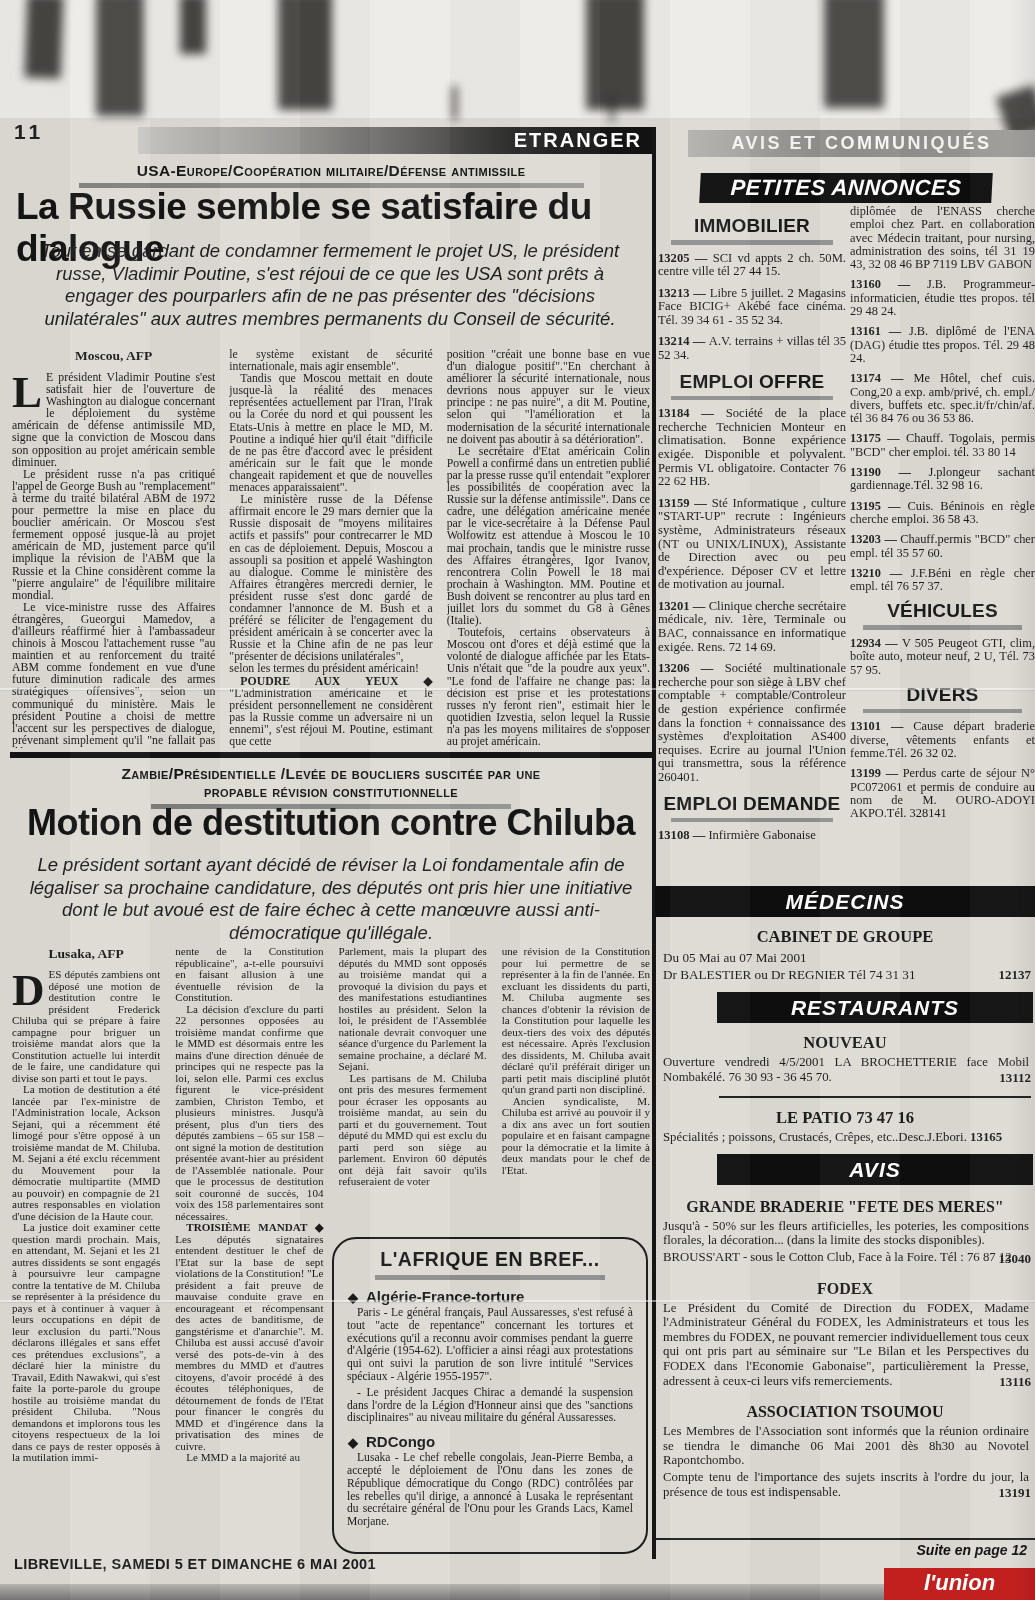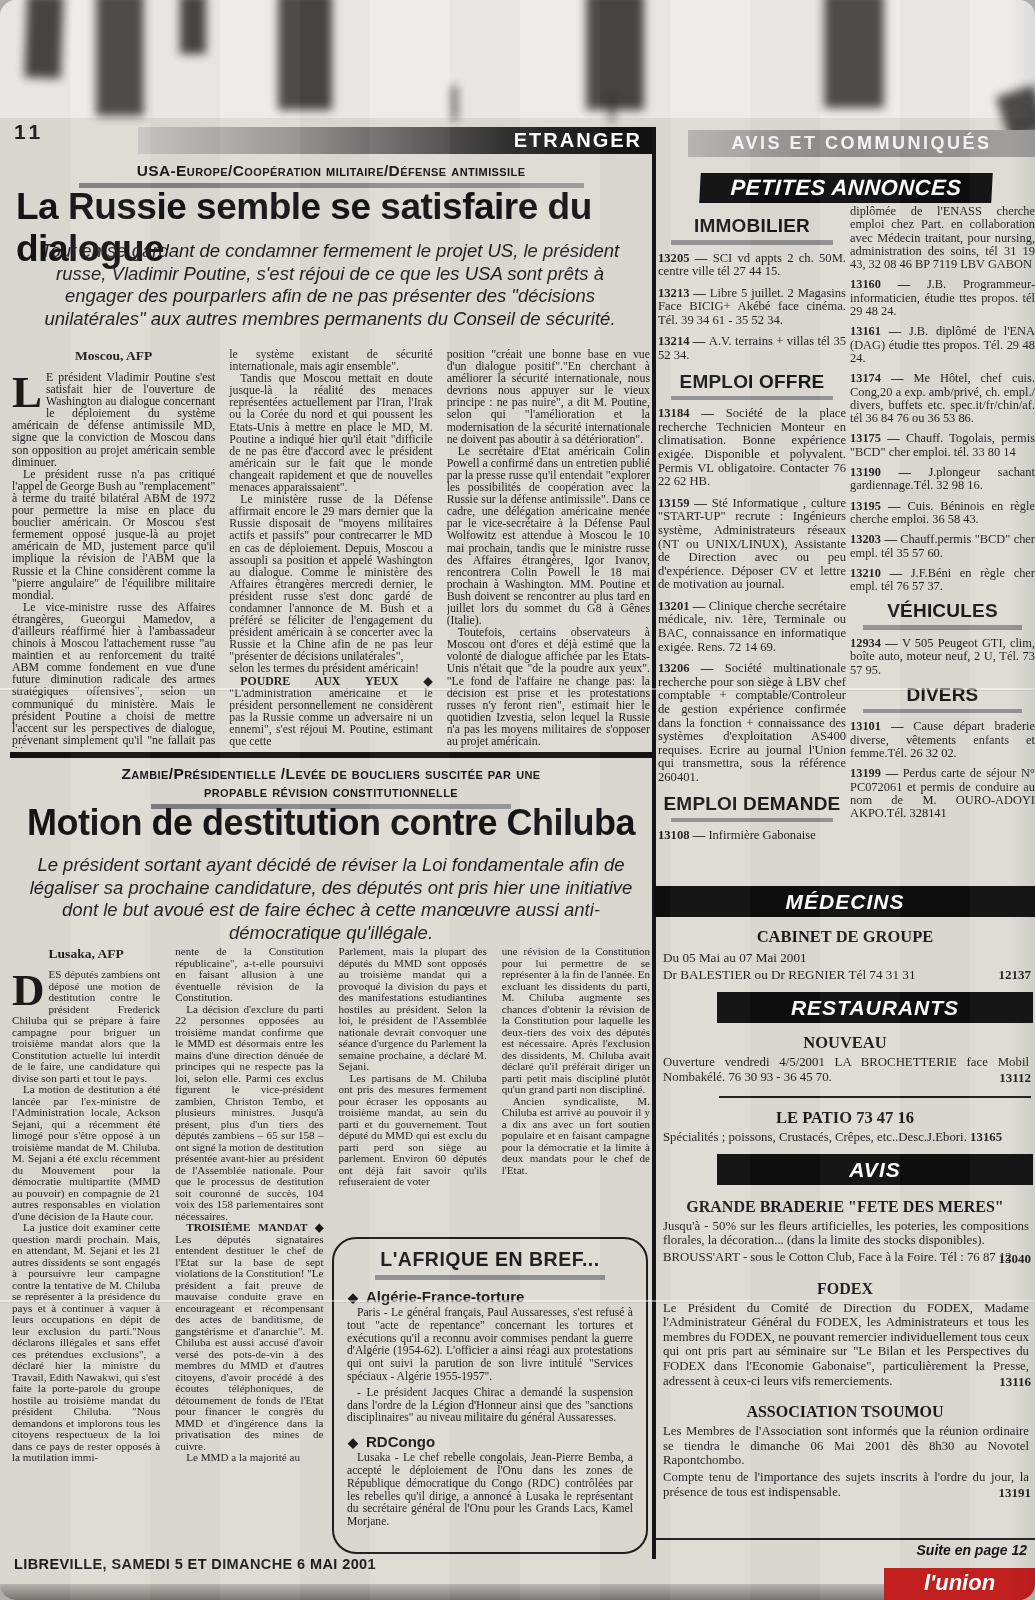--- a/index.html
+++ b/index.html
@@ -1,17 +1,17 @@
 <!DOCTYPE html>
 <html><head>
 <meta charset="utf-8">
 <style>
   html,body{margin:0;padding:0;background:#b0aeaa;}
   #page{position:relative;width:1035px;height:1600px;background:#dedbd5;overflow:hidden;
-        font-family:"Liberation Serif",serif;color:#1b1b1b;border-radius:16px;}
+        font-family:"Liberation Serif",serif;color:#1b1b1b;}
   #page::after{content:"";position:absolute;inset:0;pointer-events:none;
         background:repeating-linear-gradient(90deg,rgba(0,0,0,.025) 0 70px,rgba(255,255,255,.035) 70px 150px);}
   #page::before{content:"";position:absolute;top:0;right:0;bottom:0;width:26px;pointer-events:none;
         background:linear-gradient(to left,rgba(0,0,0,.07),transparent);z-index:9;}
   .crease{position:absolute;left:0;right:0;height:2px;background:rgba(255,255,255,.45);
         box-shadow:0 1px 1px rgba(0,0,0,.07);pointer-events:none;z-index:8;}
 
   
   #scanband{position:absolute;left:0;top:0;width:1035px;height:118px;background:#edebe7;}
   #scanband i{position:absolute;display:block;background:#23211f;filter:blur(5px);opacity:.82;}

